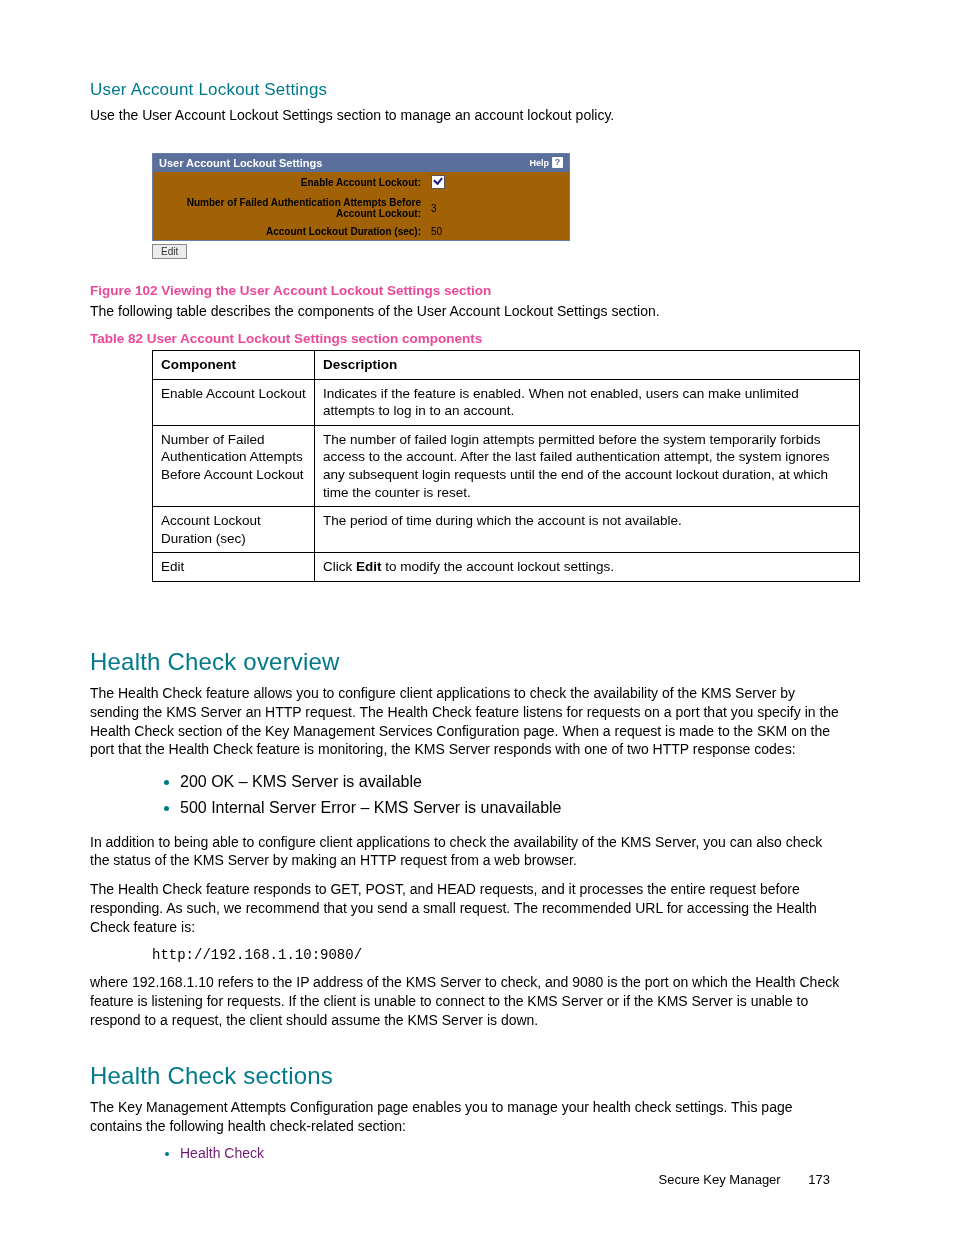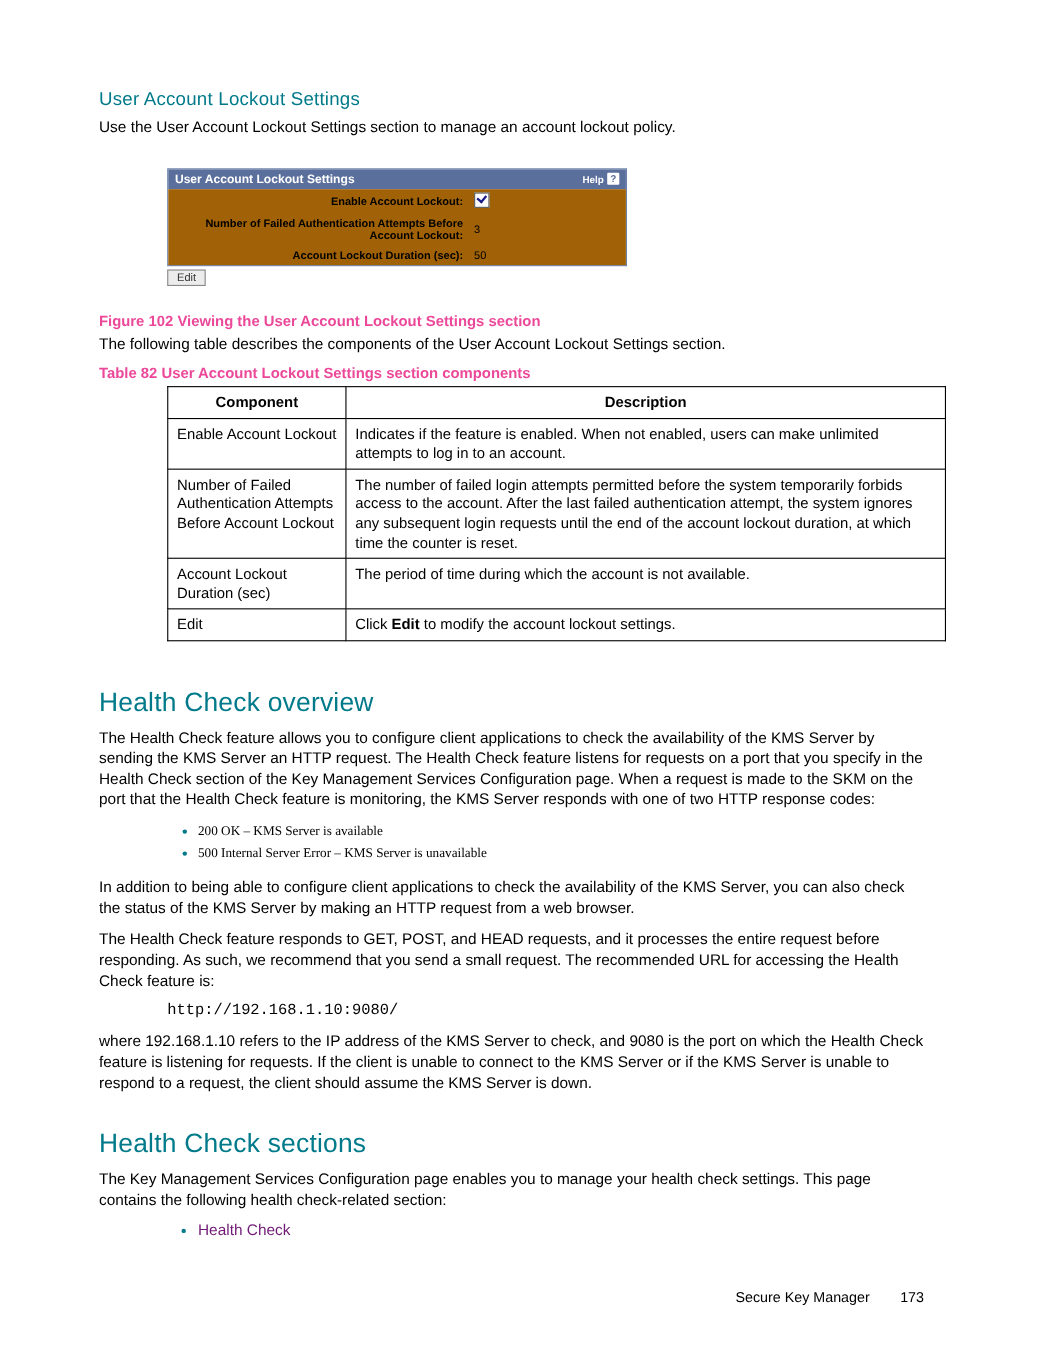--- a/index.html
+++ b/index.html
@@ -145,48 +145,46 @@
     border: 1px solid #000;
     padding: 5px 8px;
     vertical-align: top;
     text-align: left;
     font-weight: 300;
     line-height: 1.3;
   }
   table.components th {
     font-weight: 700;
     font-family: Arial, sans-serif;
-    text-align: center;
   }
   table.components td.col1 { width: 145px; margin-left: 32px; }
   ul.bullets {
     margin: 4px 0 12px 62px;
     padding: 0 0 0 28px;
-    font-size: 12px;
+    font-size: 16px;
     line-height: 1.6;
-    font-family: Liberation Serif, serif;
   }
   ul.bullets li { color: #000; }
   ul.bullets li::marker { color: #007a8a; }
   ul.links {
     margin: 4px 0 12px 62px;
     padding: 0 0 0 28px;
     font-size: 14px;
   }
   ul.links li::marker { color: #007a8a; }
   ul.links a { color: #701a75; text-decoration: none; }
   .mono {
     font-family: "Courier New", monospace;
     font-size: 14px;
     margin: 2px 0 10px 62px;
   }
   .footer {
     position: absolute;
     bottom: 48px;
-    right: 90px;
+    right: 100px;
     font-size: 13px;
     font-weight: 300;
   }
   .footer .pnum { margin-left: 24px; }
   .strong { font-weight: 700; font-family: Arial, sans-serif; }
 </style>
 </head>
 <body>
 
 <div class="page">
@@ -247,33 +245,33 @@
       </tr>
       <tr>
         <td class="col1">Edit</td>
         <td>
           <span>Click </span><span class="strong">Edit</span><span> to modify the account lockout settings.</span>
         </td>
       </tr>
     </tbody>
   </table>
 
-  <h2 class="h2-teal" style="margin-top:42px;">Health Check overview</h2>
+  <h2 class="h2-teal" style="margin-top:66px;">Health Check overview</h2>
   <p class="body indent">The Health Check feature allows you to configure client applications to check the availability of the KMS Server by sending the KMS Server an HTTP request. The Health Check feature listens for requests on a port that you specify in the Health Check section of the Key Management Services Configuration page. When a request is made to the SKM on the port that the Health Check feature is monitoring, the KMS Server responds with one of two HTTP response codes:</p>
   <ul class="bullets">
     <li>200 OK – KMS Server is available</li>
     <li>500 Internal Server Error – KMS Server is unavailable</li>
   </ul>
   <p class="body indent">In addition to being able to configure client applications to check the availability of the KMS Server, you can also check the status of the KMS Server by making an HTTP request from a web browser.</p>
   <p class="body indent">The Health Check feature responds to GET, POST, and HEAD requests, and it processes the entire request before responding. As such, we recommend that you send a small request. The recommended URL for accessing the Health Check feature is:</p>
   <div class="mono">http://192.168.1.10:9080/</div>
   <p class="body indent">where 192.168.1.10 refers to the IP address of the KMS Server to check, and 9080 is the port on which the Health Check feature is listening for requests. If the client is unable to connect to the KMS Server or if the KMS Server is unable to respond to a request, the client should assume the KMS Server is down.</p>
 
   <h2 class="h2-teal" style="margin-top:32px;">Health Check sections</h2>
-  <p class="body indent">The Key Management Services Configuration page enables you to manage your health check settings. This page contains the following health check-related section:</p>
+  <p class="body indent">The Key Management Attempts Configuration page enables you to manage your health check settings. This page contains the following health check-related section:</p>
   <ul class="links">
     <li><a href="#">Health Check</a></li>
   </ul>
 
   <div class="footer">
     <span>Secure Key Manager</span>
     <span class="pnum">173</span>
   </div>
 
 </div>

